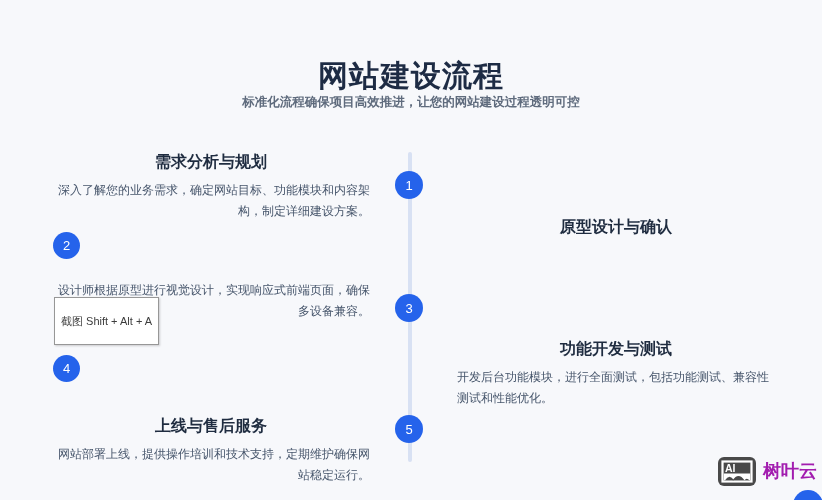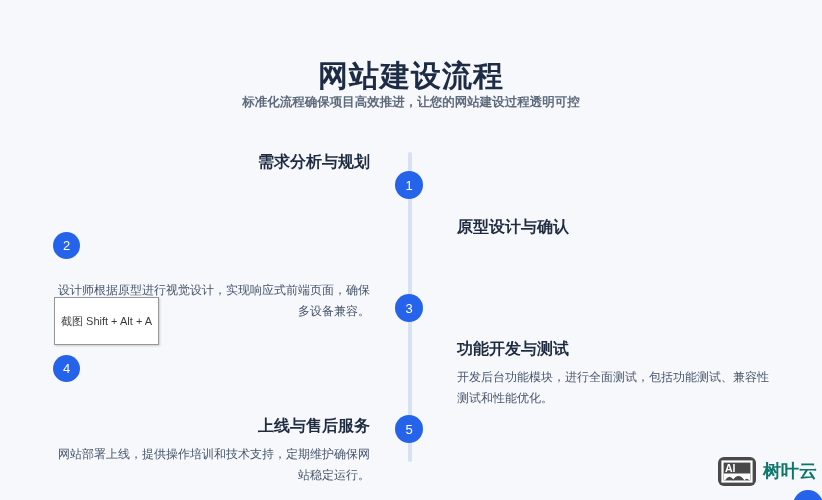--- a/index.html
+++ b/index.html
@@ -87,20 +87,21 @@
   .step-1 { top: 150px; }
   .step-2 { top: 215px; }
   .step-3 { top: 274px; }
   .step-4 { top: 337px; }
   .step-5 { top: 414px; }
   .step-title {
     font-size: 16px;
     font-weight: bold;
     color: #1f2c40;
     line-height: 24px;
+    text-align: center;
   }
   .step-desc {
     margin-top: 6px;
     font-size: 12px;
     line-height: 21px;
     color: #46556b;
     word-break: break-all;
   }
   
   .tooltip {
@@ -126,21 +127,21 @@
     top: 453px;
     display: flex;
     align-items: center;
     z-index: 4;
   }
   .watermark svg { display: block; }
   .brand-name {
     margin-left: 5px;
     font-size: 18px;
     font-weight: bold;
-    color: #0f766e;
+    color: #a21caf;
   }
   
   .floating-btn {
     position: absolute;
     left: 793px;
     top: 490px;
     width: 30px;
     height: 30px;
     border-radius: 50%;
     background: #2563eb;
@@ -157,20 +158,21 @@
 
 <div class="node node-1">1</div>
 <div class="node node-3">3</div>
 <div class="node node-5">5</div>
 
 <div class="badge badge-2">2</div>
 <div class="badge badge-4">4</div>
 
 <div class="step left step-1">
   <div class="step-title">需求分析与规划</div>
+  <div class="step-desc">深入了解您的业务需求，确定网站目标、功能模块和内容架构，制定详细建设方案。</div>
 </div>
 
 <div class="step right step-2">
   <div class="step-title">原型设计与确认</div>
 </div>
 
 <div class="step left step-3">
   <div class="step-desc">设计师根据原型进行视觉设计，实现响应式前端页面，确保多设备兼容。</div>
 </div>
 

